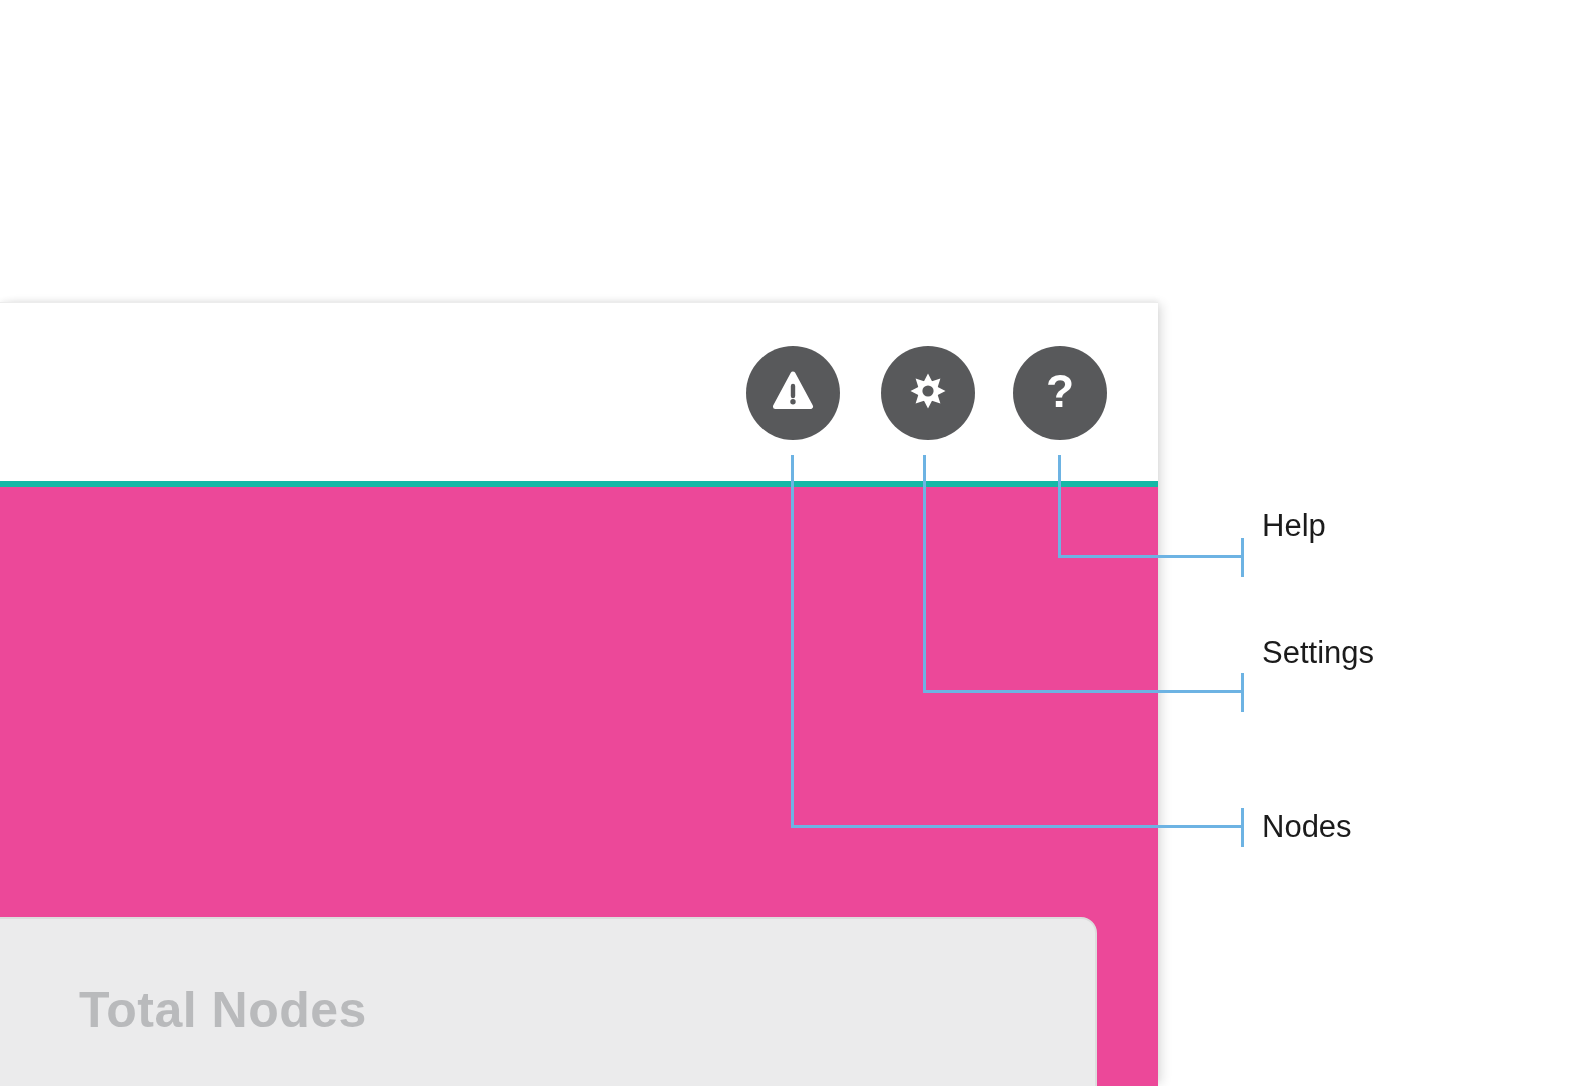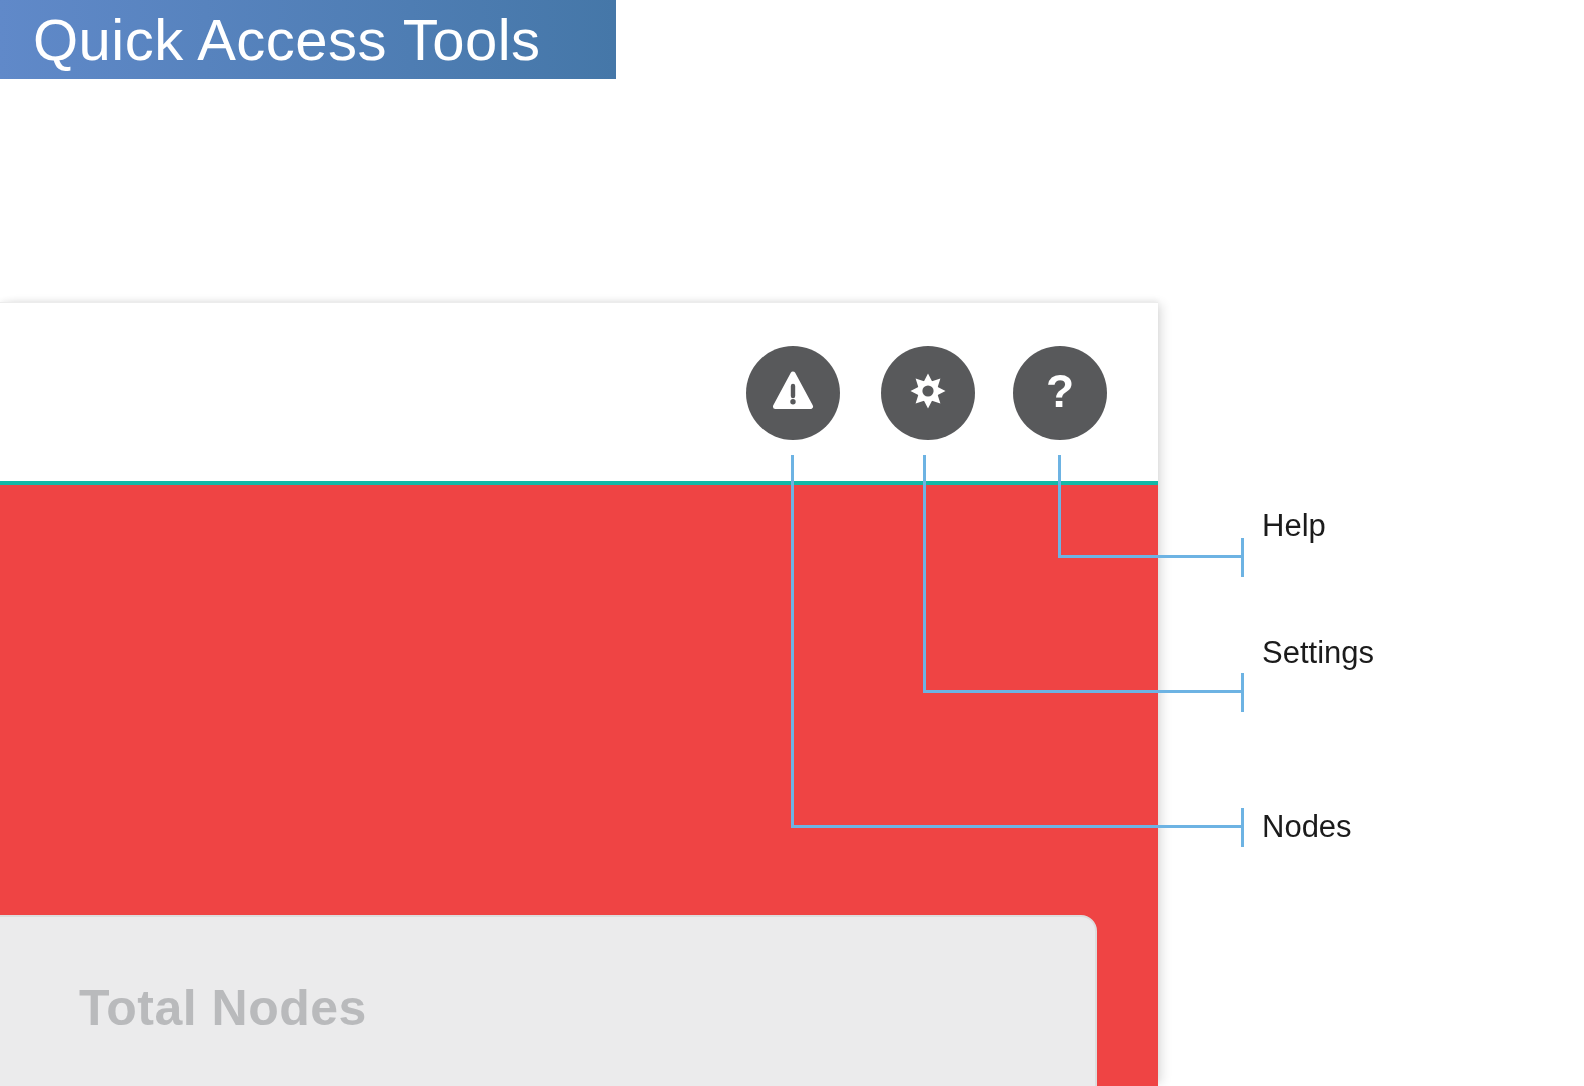--- a/index.html
+++ b/index.html
@@ -37,21 +37,21 @@
   }
   .icon-btn.faults   { left:746px; }
   .icon-btn.settings { left:881px; }
   .icon-btn.help     { left:1013px; }
   .qmark {
     color:#ffffff; font-size:46px; font-weight:700; line-height:1;
     transform:translateY(-2px);
   }
   .app-body {
     position:absolute; left:0; top:178px; width:100%; height:606px;
-    background:#ef4444; border-top:4px solid #14b8a6;
+    background:#ec4899; border-top:6px solid #14b8a6;
   }
 
   
   .card {
     position:absolute; left:-22px; top:430px; width:1119px; height:440px;
     background:#ebebec; border:2px solid #dcdddd; border-radius:16px;
   }
   .card-title {
     position:absolute; left:99px; top:62px;
     font-size:50px; font-weight:700; color:#b9babc; letter-spacing:0.5px;
@@ -75,23 +75,20 @@
   }
   .l-help     { top:507px; }
   .l-settings { top:634px; }
   .l-faults   { top:808px; }
 </style>
 </head>
 <body>
 
 <div id="page">
 
-  <div class="banner">
-    <span class="banner-title">Quick Access Tools</span>
-  </div>
 
   <div class="screenshot">
 
     <div class="app-header">
 
       <div class="icon-btn faults">
         <span>
           <svg width="48" height="48" viewBox="0 0 48 48">
             <polygon points="24,7 41.5,39.5 6.5,39.5" fill="#ffffff" stroke="#ffffff" stroke-width="5" stroke-linejoin="round"></polygon>
             <line x1="24" y1="19" x2="24" y2="29" stroke="#58595b" stroke-width="4.4" stroke-linecap="round"></line>

